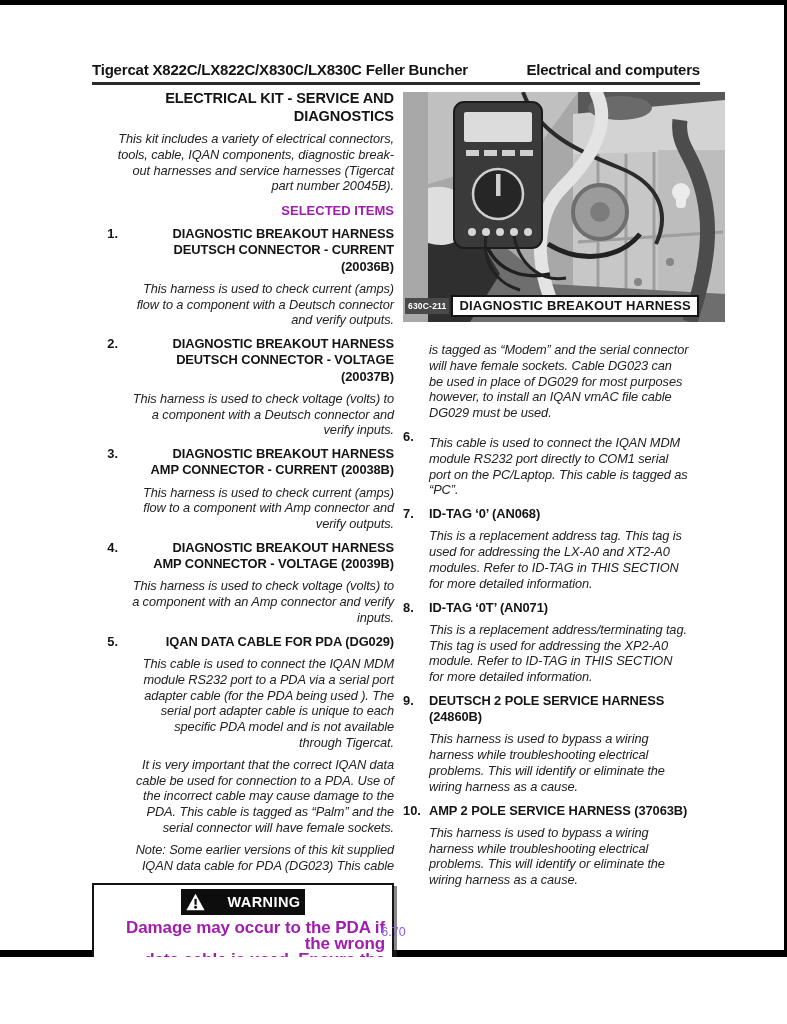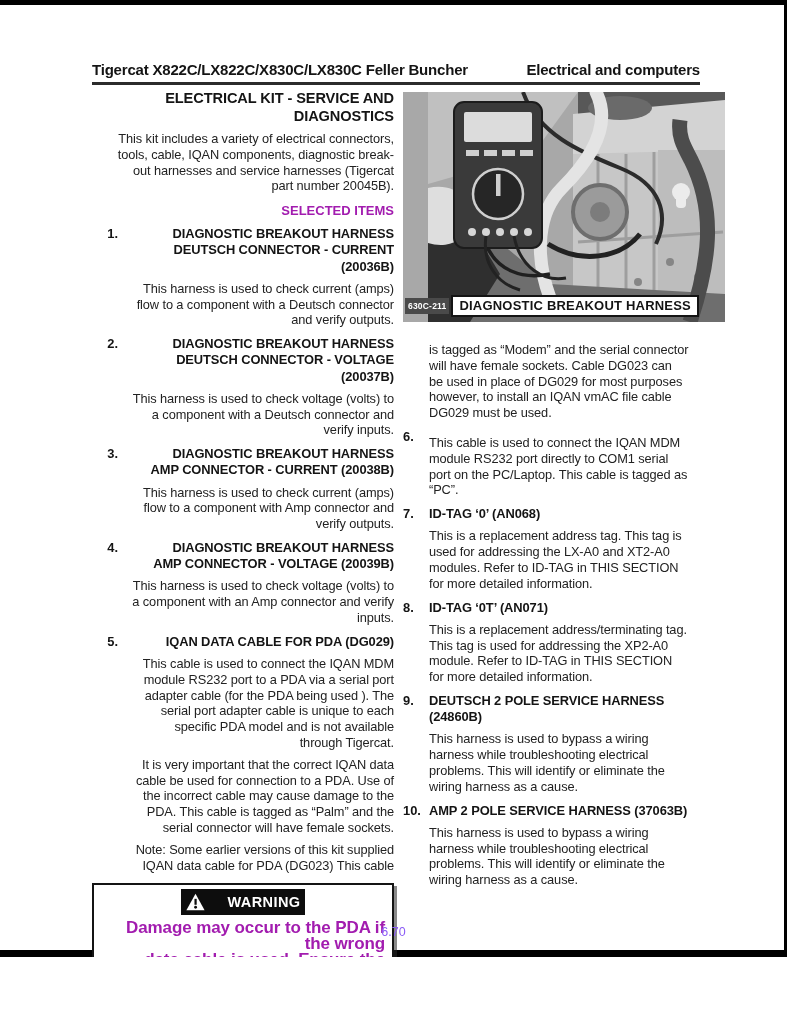--- a/index.html
+++ b/index.html
@@ -23,21 +23,21 @@
 
   h1.section-title{
     margin:0;font-size:14.6px;line-height:17.5px;font-weight:bold;
     white-space:pre-line;letter-spacing:-0.1px;color:#141414;
   }
   .intro{margin:7px 0 0 0;}
   .subheading{margin:9px 0 0 0;font-size:13px;font-weight:bold;color:#a21caf;}
 
   .para{
     margin:6px 0 0 0;font-size:12.8px;line-height:15.8px;white-space:pre-line;
-    color:#222;letter-spacing:-0.1px;
+    color:#222;letter-spacing:-0.1px;font-style:italic;
   }
   .item{display:flex;margin-top:8px;}
   .item .num{flex:none;width:26px;font-size:12.9px;font-weight:bold;line-height:16.2px;color:#141414;}
   .item .ibody{flex:1;min-width:0;}
   .ititle{
     margin:0;font-size:12.9px;line-height:16.2px;font-weight:bold;white-space:pre-line;
     letter-spacing:-0.1px;color:#141414;
   }
 
   

